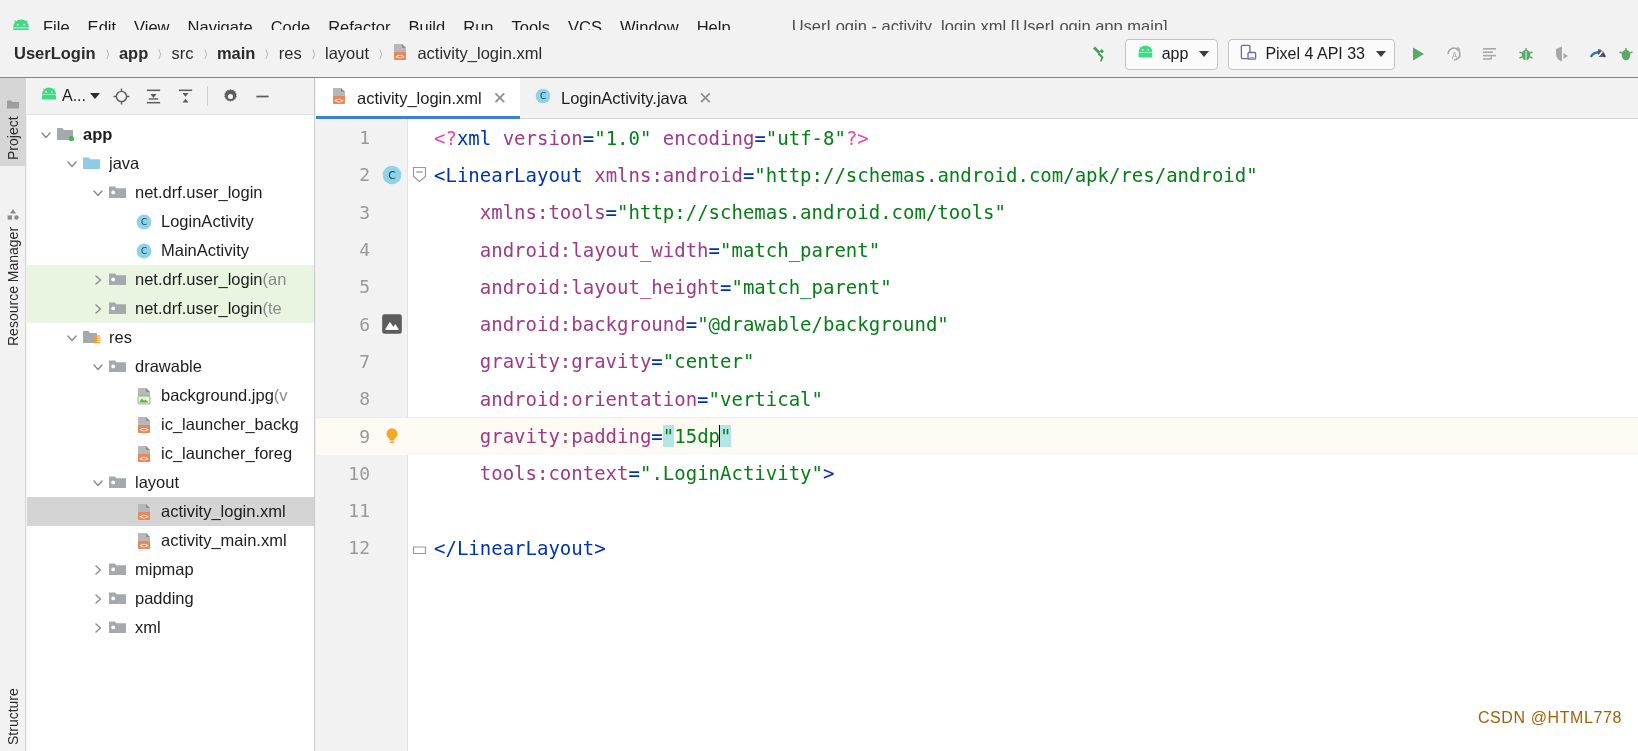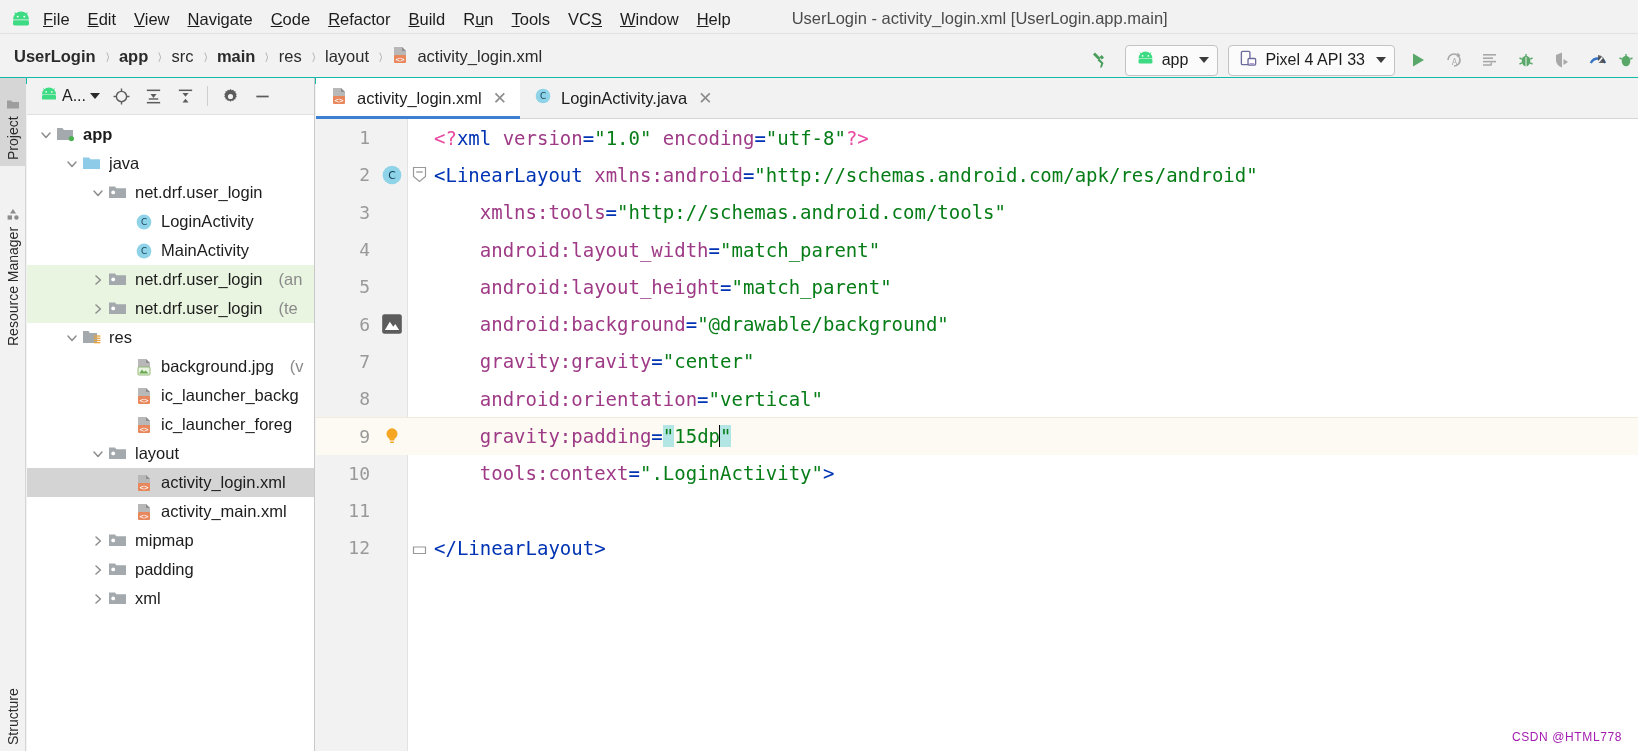--- a/index.html
+++ b/index.html
@@ -6,39 +6,39 @@
   html, body {
     width: 1638px; height: 751px;
     font-family: "Liberation Sans", sans-serif;
     background: #ffffff;
     overflow: hidden;
   }
   .app { position: relative; width: 1638px; height: 751px; background: #f2f2f2; }
 
   
   .menubar {
-    position: absolute; top: 4px; left: 0; width: 1638px; height: 30px;
+    position: absolute; top: 12px; left: 0; width: 1638px; height: 30px;
     background: #f2f2f2; display: flex; align-items: center;
     border-bottom: 1px solid #e2e2e2;
   }
   .droid-logo { width: 26px; height: 30px; display:flex; align-items:center; justify-content:center; margin-left: 8px;}
   .menu-item {
     font-size: 16.5px; color: #1c1c1c; padding: 2px 9px; line-height: 20px;
     white-space: nowrap; cursor: default;
   }
   .menu-item u { text-decoration: underline; }
   .window-title {
     font-size: 16.5px; color: #4c4c4c; margin-left: 52px; white-space: nowrap;
   }
 
   
   .navbar {
-    position: absolute; top: 36px; left: 0; width: 1638px; height: 48px;
+    position: absolute; top: 30px; left: 0; width: 1638px; height: 48px;
     background: #f2f2f2; display: flex; align-items: center;
-    border-bottom: 7px solid #14b8a6;
+    border-bottom: 1px solid #14b8a6;
   }
   .crumbs { display: flex; align-items: center; margin-left: 12px; }
   .crumb { font-size: 16.5px; color: #2b2b2b; white-space: nowrap; padding: 0 2px; }
   .crumb.bold { font-weight: bold; }
   .crumb-sep {
     color: #b9b9b9; font-size: 16px; margin: 0 7px; transform: scaleX(0.65) scaleY(1.45);
     display: inline-block;
   }
   .toolbar-right {
     position: absolute; right: 0; top: 0; height: 48px;
@@ -94,21 +94,21 @@
   .trow.selected { background: #d4d4d4; }
   .trow.tinted { background: #e9f5e1; }
   .arrow {
     width: 18px; display: flex; align-items: center; justify-content: center;
     color: #8d8d8d; font-size: 13px; flex: 0 0 18px;
   }
   .arrow svg { display: block; }
   .ticon { width: 22px; display: flex; align-items: center; justify-content: center; flex: 0 0 22px; margin-right: 6px;}
   .tlabel { overflow: hidden; }
   .tlabel.bold { font-weight: bold; }
-  .tdim { color: #8a8a8a; margin-left: 16px; }
+  .tdim { color: #8a8a8a; }
 
   
   .editor {
     position: absolute; left: 316px; top: 78px; width: 1322px; height: 673px;
     background: #ffffff;
   }
   .tabstrip {
     height: 41px; background: #f2f2f2; display: flex; align-items: stretch;
     border-bottom: 1px solid #d6d6d6;
   }
@@ -161,21 +161,21 @@
   .s-pi     { color: #e8489f; }
   .s-pi2    { color: #0033b3; }
   .brk      { background: #b4e5e5; }
 
   .cursor {
     display: inline-block; width: 2px; height: 22px; background: #000000;
     vertical-align: -4px; margin: 0 -1px;
   }
 
   .watermark {
-    position: absolute; right: 16px; bottom: 7px; font-size: 12px; color: #a21caf;
+    position: absolute; right: 16px; bottom: 24px; font-size: 16px; color: #a16207;
     letter-spacing: 0.6px; font-family: "Liberation Sans", sans-serif;
   }
 </style>
 </head>
 <body>
 
 <div class="app">
 
   <div class="menubar">
     <div class="droid-logo">
@@ -518,20 +518,35 @@
               <path d="M1 2 h5.4 l1.5 2 H15 v10 H1 Z" fill="#a3a9ad"></path>
               <rect x="11.8" y="6.4" width="6.6" height="1.3" fill="#e8a33d"></rect>
               <rect x="11.8" y="8.6" width="6.6" height="1.3" fill="#e8a33d"></rect>
               <rect x="11.8" y="10.8" width="6.6" height="1.3" fill="#e8a33d"></rect>
               <rect x="11.8" y="13" width="6.6" height="1.3" fill="#e8a33d"></rect>
             </svg>
           </span>
           <span class="tlabel">res</span>
         </div>
         <div class="trow">
+          <span style="flex: 0 0 62px;"></span>
+          <span class="arrow">
+            <svg width="12" height="12" viewBox="0 0 12 12">
+              <path d="M2 4 L6 8.4 L10 4" fill="none" stroke="#8d8d8d" stroke-width="1.5" stroke-linecap="round" stroke-linejoin="round"></path>
+            </svg>
+          </span>
+          <span class="ticon">
+            <svg width="20" height="17" viewBox="0 0 20 17">
+              <path d="M1 2.5 h6 l1.4 1.8 H18 v9.7 H1 Z" fill="#a3a9ad"></path>
+              <circle cx="5.2" cy="8.4" r="1.9" fill="#ffffff"></circle>
+            </svg>
+          </span>
+          <span class="tlabel">drawable</span>
+        </div>
+        <div class="trow">
           <span style="flex: 0 0 88px;"></span>
           <span class="arrow"></span>
           <span class="ticon">
             <svg width="20" height="20" viewBox="0 0 20 20">
               <path d="M4 2 h8 l4 4 v5 h-12 z" fill="#b8b8b8"></path>
               <path d="M12 2 l4 4 h-4 z" fill="#8f8f8f"></path>
               <rect x="4" y="10" width="12" height="8" rx="1" fill="#e8f3e0" stroke="#8bb36d" stroke-width="0.9"></rect>
               <path d="M5.2 16.6 L8 12.6 L10 15 L11.4 13.4 L14.6 16.6 Z" fill="#6aa84f"></path>
             </svg>
           </span>

